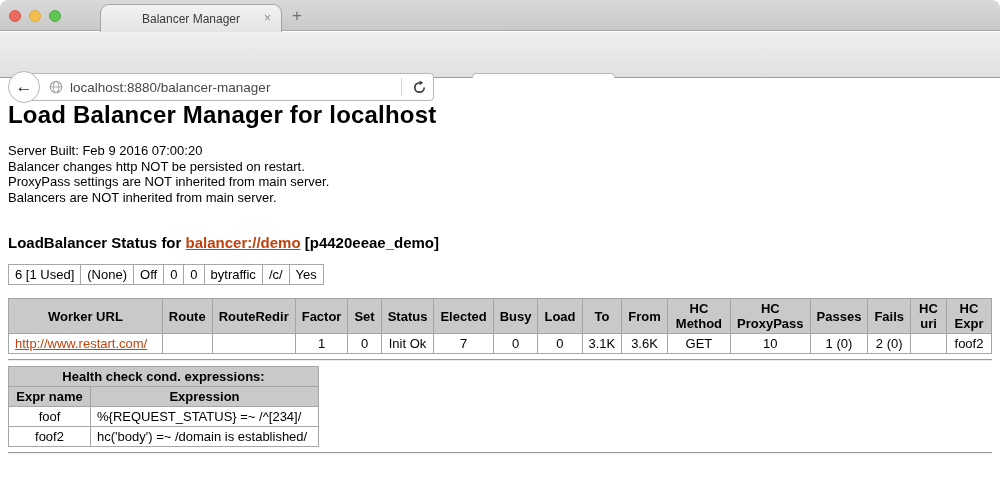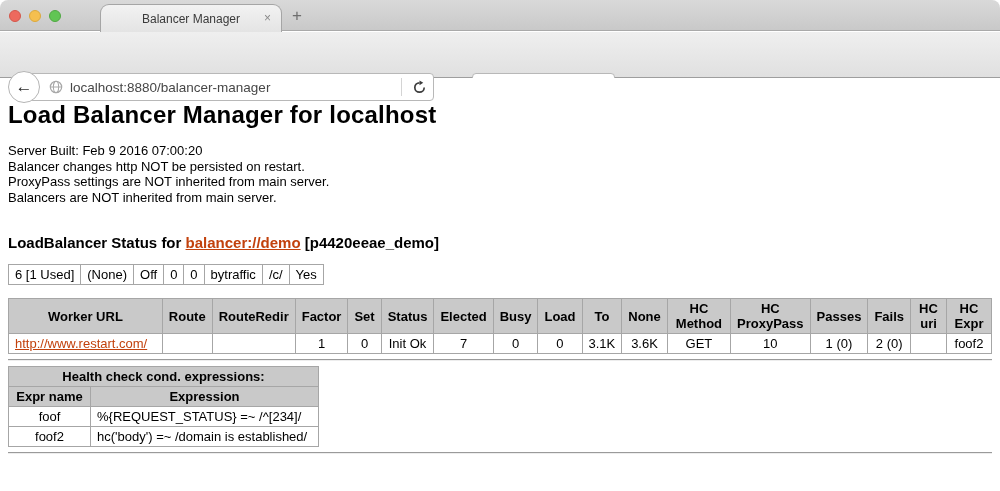--- a/index.html
+++ b/index.html
@@ -234,21 +234,21 @@
         <th style="width:168px">Worker URL</th>
         <th style="width:46px">Route</th>
         <th style="width:72px">RouteRedir</th>
         <th style="width:48px">Factor</th>
         <th style="width:28px">Set</th>
         <th style="width:46px">Status</th>
         <th style="width:55px">Elected</th>
         <th style="width:38px">Busy</th>
         <th style="width:37px">Load</th>
         <th style="width:36px">To</th>
-        <th style="width:39px">None</th>
+        <th style="width:39px">From</th>
         <th style="width:70px">HC Method</th>
         <th style="width:74px">HC ProxyPass</th>
         <th style="width:53px">Passes</th>
         <th style="width:39px">Fails</th>
         <th style="width:43px">HC uri</th>
         <th style="width:50px">HC Expr</th>
       </tr>
       <tr>
         <td class="left"><a class="vlink" href="#">http://www.restart.com/</a></td>
         <td></td>

